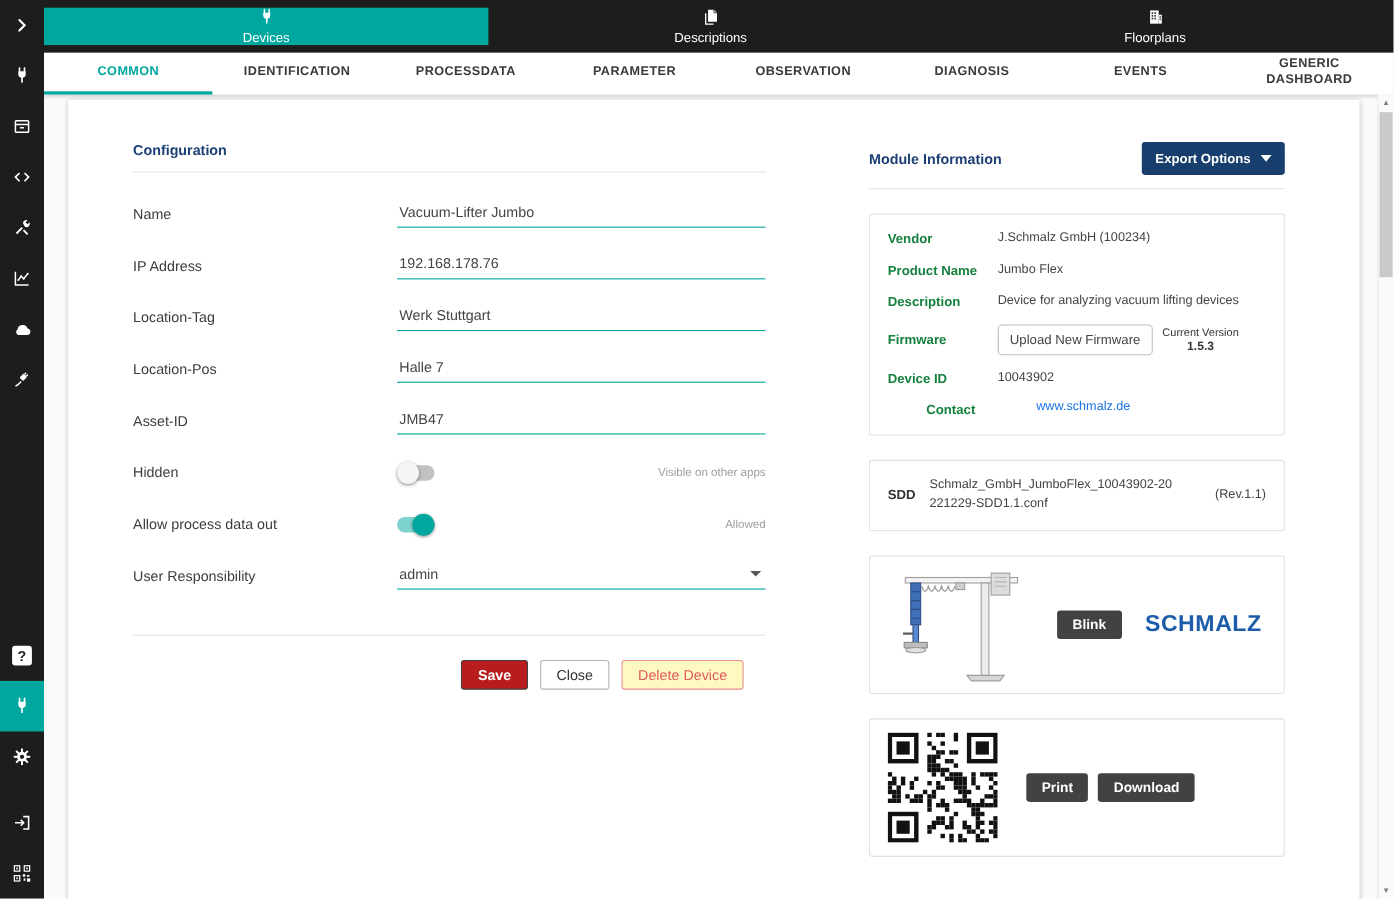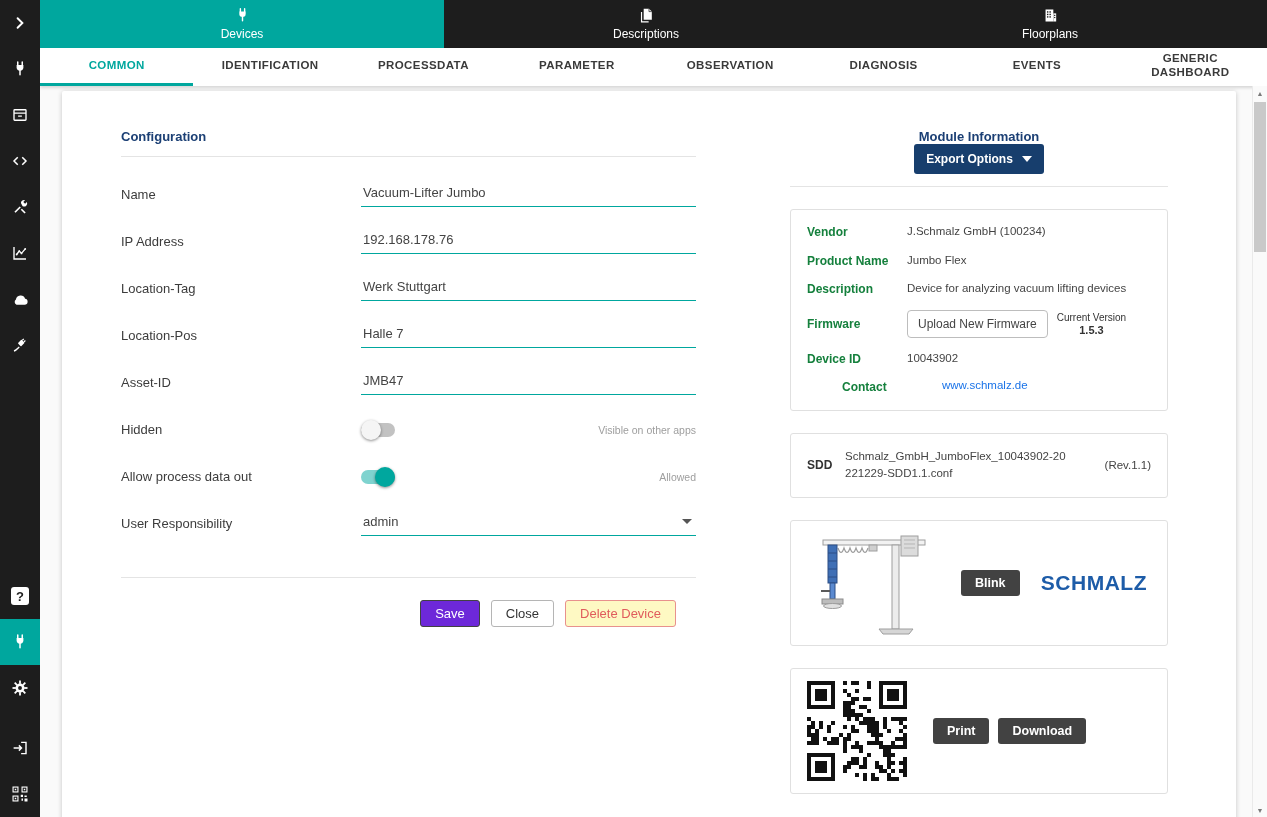--- a/index.html
+++ b/index.html
@@ -13,21 +13,21 @@
   .s-item { width: 40px; height: 46px; display: flex; align-items: center; justify-content: center; cursor: pointer; }
   .s-item.active { background: #00a79e; }
   .s-spacer { flex: 1; }
   .boxglyph { width: 18px; height: 18px; background: #fff; border-radius: 3px; color: #1d1d1d; font-weight: bold; font-size: 13px; display: flex; align-items: center; justify-content: center; }
   .s-gap { margin-top: 14px; }
 
   
   .main { flex: 1; display: flex; flex-direction: column; }
 
   
-  .topnav { height: 48px; background: #1d1d1d; display: flex; }
+  .topnav { height: 48px; background: #1d1d1d; display: flex; align-items: center; }
   .top-tab { flex: 1; max-width: 404px; display: flex; flex-direction: column; align-items: center; justify-content: center; gap: 3px; color: #fff; font-size: 12px; cursor: pointer; }
   .top-tab.active { background: #00a79e; }
   .top-tab .tt-label { font-size: 12px; }
 
   
   .subnav { height: 38px; background: #fff; display: flex; box-shadow: 0 2px 3px rgba(0,0,0,0.14); position: relative; z-index: 3; }
   .sub-tab { flex: 1; display: flex; align-items: center; justify-content: center; font-size: 11.5px; font-weight: bold; letter-spacing: 0.4px; color: #3a3a3a; cursor: pointer; border-bottom: 3px solid transparent; text-align: center; text-transform: uppercase; line-height: 1.15; }
   .sub-tab.active { color: #00a79e; border-bottom-color: #00a79e; }
   .sub-tab:nth-child(8) span { max-width: 92px; display: inline-block; }
 
@@ -49,27 +49,27 @@
   .caret-down { width: 0; height: 0; border-left: 5px solid transparent; border-right: 5px solid transparent; border-top: 5px solid #555; }
   .fnote { margin-left: auto; font-size: 10.5px; color: #9e9e9e; }
 
   .toggle { position: relative; width: 34px; height: 14px; border-radius: 8px; background: #c2c2c2; cursor: pointer; flex-shrink: 0; }
   .toggle .knob { position: absolute; left: 0; top: -3px; width: 20px; height: 20px; border-radius: 50%; background: #f5f5f5; box-shadow: 0 1px 3px rgba(0,0,0,0.45); }
   .toggle.on { background: #7fd3cf; }
   .toggle.on .knob { left: 14px; background: #00a79e; }
 
   .btn-row { display: flex; justify-content: flex-end; gap: 11px; margin-top: 22px; padding-right: 20px; }
   .btn { font-family: inherit; font-size: 13px; border-radius: 3px; padding: 5px 14px; cursor: pointer; }
-  .btn-dark { background: #6d28d9; color: #fff; border: 1px solid #424242; }
+  .btn-dark { background: #b91c1c; color: #fff; border: 1px solid #424242; font-weight: bold; }
   .btn-plain { background: #fff; color: #333; border: 1px solid #b5b5b5; }
   .btn-danger { background: #fef9c3; color: #e05c5c; border: 1px solid #e8918d; }
 
   
   .right-col { width: 378px; margin-left: 94px; flex-shrink: 0; }
-  .rc-head { display: flex; align-items: center; justify-content: flex-end; flex-direction: column; }
+  .rc-head { display: flex; align-items: center; justify-content: space-between; }
   .btn-export { background: #173e6d; color: #fff; font-weight: bold; font-size: 12px; border: none; border-radius: 3px; padding: 8px 12px; display: flex; align-items: center; gap: 9px; cursor: pointer; font-family: inherit; }
   .caret-white { width: 0; height: 0; border-left: 5px solid transparent; border-right: 5px solid transparent; border-top: 6px solid #fff; }
 
   .info-card { border: 1px solid #e0e0e0; border-radius: 3px; background: #fff; padding: 14px 16px; margin-top: 22px; }
   .irow { display: flex; align-items: flex-start; margin-bottom: 13px; }
   .irow:last-child { margin-bottom: 2px; margin-left: 35px; }
   .ilabel { flex: 0 0 100px; font-size: 12px; font-weight: bold; color: #15803d; padding-top: 1px; }
   .ivalue { font-size: 11.5px; color: #444; line-height: 1.35; text-align: right; }
   .irow.center { align-items: center; }
   .btn-upload { background: #fff; border: 1px solid #bdbdbd; border-radius: 4px; color: #444; font-size: 12px; padding: 6px 10px; cursor: pointer; font-family: inherit; }

